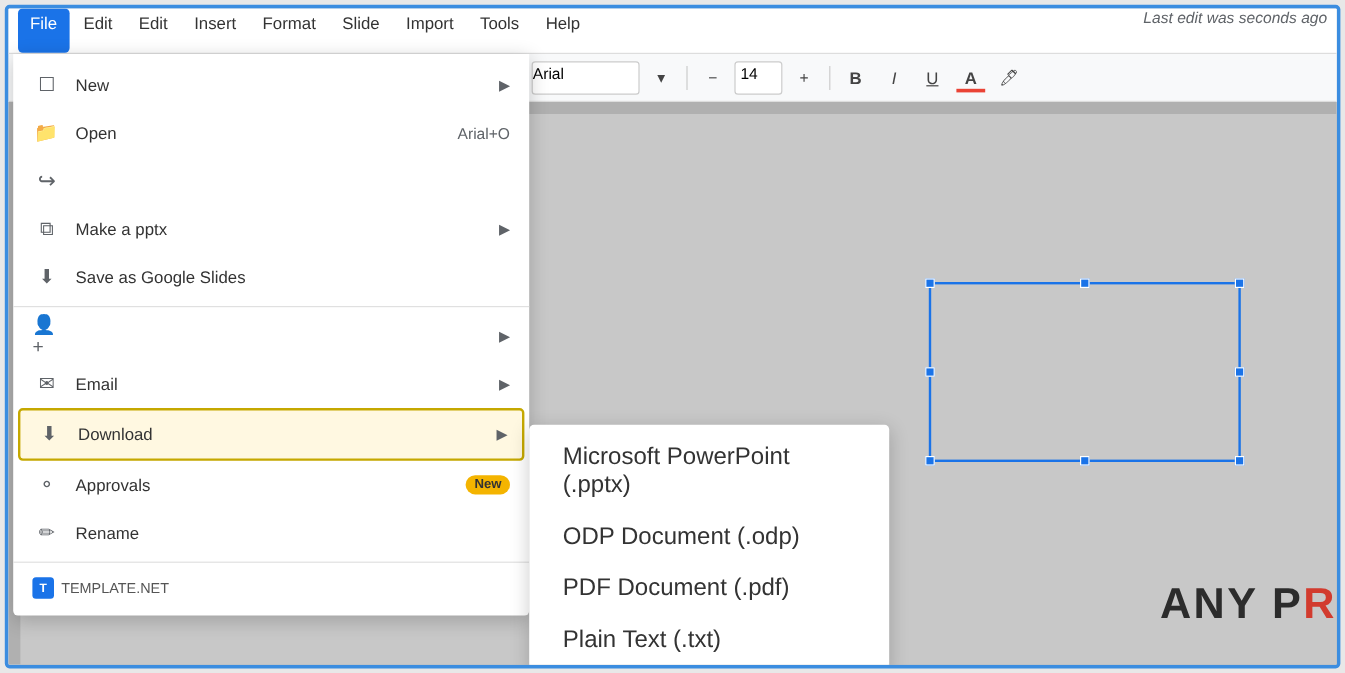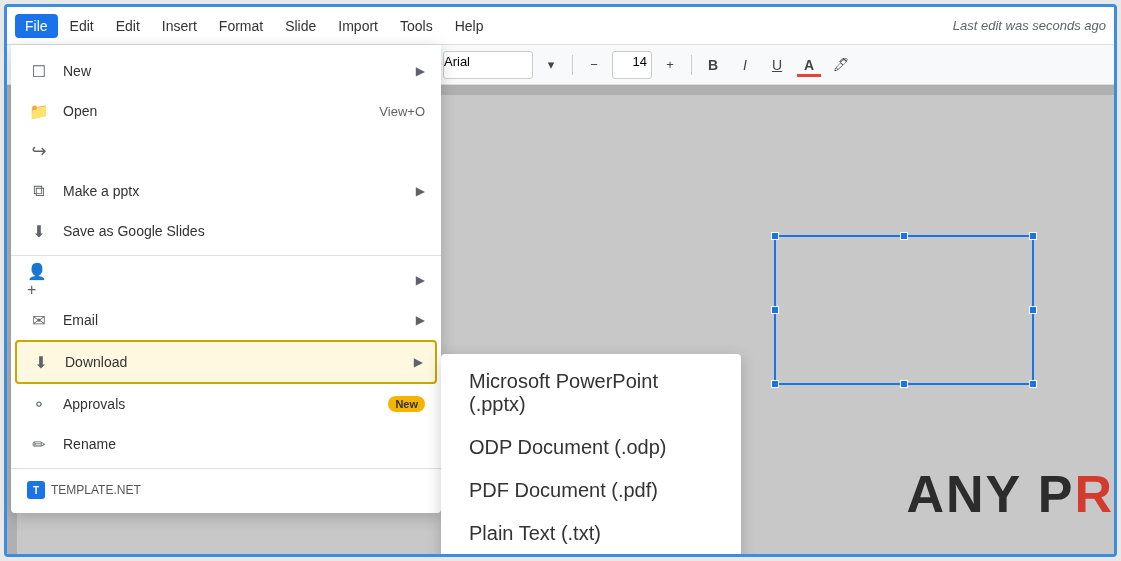--- a/index.html
+++ b/index.html
@@ -17,21 +17,20 @@
       border: 3px solid #3b8de0;
       border-radius: 4px;
       overflow: hidden;
     }
 
     
     .menu-bar {
       background: #fff;
       height: 38px;
       display: flex;
-      align-items: center;
       padding: 0 8px;
       border-bottom: 1px solid #ddd;
       gap: 2px;
     }
     .menu-item {
       padding: 4px 10px;
       font-size: 14px;
       cursor: pointer;
       border-radius: 4px;
       color: #333;
@@ -82,21 +81,21 @@
       min-width: 90px;
     }
     .font-size-box {
       background: #fff;
       border: 1px solid #ccc;
       border-radius: 3px;
       padding: 2px 4px;
       font-size: 13px;
       height: 28px;
       width: 40px;
-      text-align: right;
+      text-align: left;
     }
     .toolbar-divider {
       width: 1px;
       height: 20px;
       background: #ccc;
       margin: 0 3px;
     }
     .bold-btn { font-weight: bold; font-size: 14px; }
     .italic-btn { font-style: italic; font-size: 14px; }
     .underline-btn { text-decoration: underline; font-size: 14px; }
@@ -368,40 +367,40 @@
           <div class="sel-handle tl"></div>
           <div class="sel-handle tr"></div>
           <div class="sel-handle bl"></div>
           <div class="sel-handle br"></div>
           <div class="sel-handle tm"></div>
           <div class="sel-handle bm"></div>
           <div class="sel-handle ml"></div>
           <div class="sel-handle mr"></div>
         </div>
 
-        <div style="position:absolute; bottom:30px; right:0; font-size:52px; font-weight:900; letter-spacing:2px; display:flex;">
+        <div style="position:absolute; bottom:30px; right:0; font-size:36px; font-weight:900; letter-spacing:2px; display:flex;">
           <span class="company-dark">ANY P</span>
           <span class="company-red">R</span>
         </div>
       </div>
     </div>
   </div>
 
   <div class="file-dropdown">
 
     <div class="dropdown-item">
       <div class="dropdown-icon">☐</div>
       <span class="dropdown-label">New</span>
       <span class="dropdown-arrow">▶</span>
     </div>
 
     <div class="dropdown-item">
       <div class="dropdown-icon">📁</div>
       <span class="dropdown-label">Open</span>
-      <span class="dropdown-shortcut">View+O</span>
+      <span class="dropdown-shortcut">Arial+O</span>
     </div>
 
     <div class="dropdown-item">
       <div class="dropdown-icon" style="font-size:18px;">↪</div>
     </div>
 
     <div class="dropdown-item">
       <div class="dropdown-icon">⧉</div>
       <span class="dropdown-label">Make a pptx</span>
       <span class="dropdown-arrow">▶</span>

